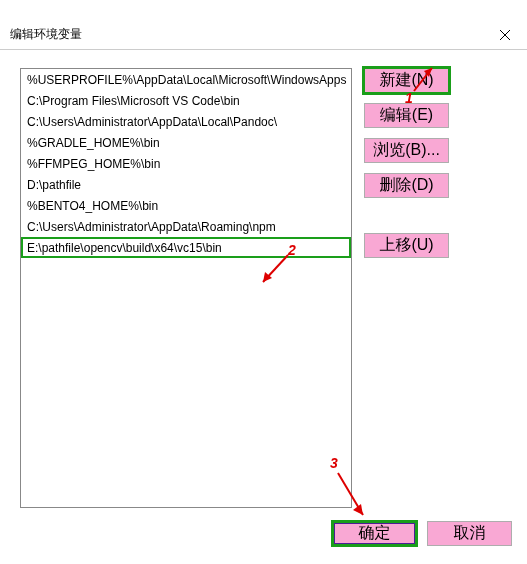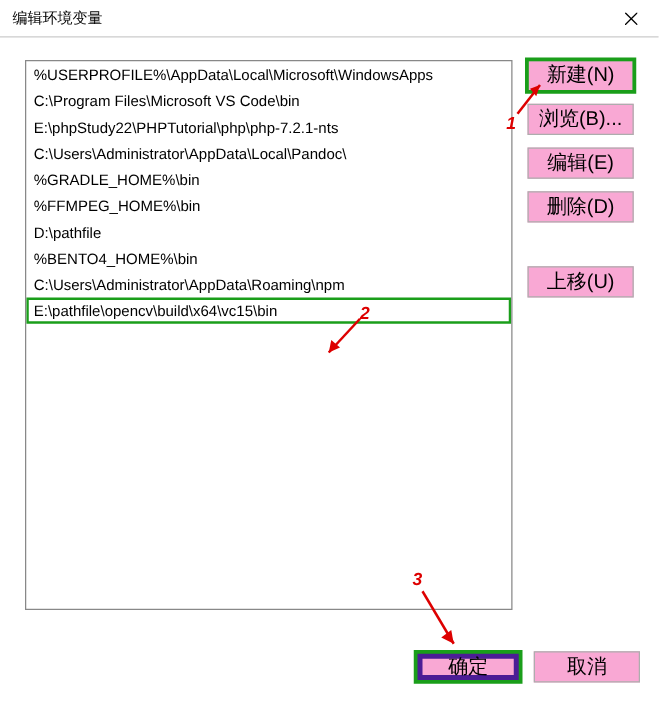--- a/index.html
+++ b/index.html
@@ -1,32 +1,32 @@
 <!DOCTYPE html>
 <html><head>
 <meta charset="utf-8">
 <style>
 * { box-sizing: border-box; margin: 0; padding: 0; }
 body { font-family: "Microsoft YaHei", "SimSun", sans-serif; font-size: 12px; background: #fff; width: 527px; height: 564px; overflow: hidden; position: relative; }
-.titlebar { height: 30px; border-bottom: 1px solid #ccc; display: flex; align-items: center; padding-left: 10px; position: relative; }
+.titlebar { height: 30px; border-bottom: 1px solid #ccc; display: flex; align-items: center; padding-left: 10px; position: relative; margin-top: 20px; }
 .titlebar-text { font-size: 12px; }
 .close-btn { position: absolute; right: 0; top: 0; width: 45px; height: 30px; display: flex; align-items: center; justify-content: center; cursor: pointer; }
 .close-btn svg { width: 10px; height: 10px; }
 .content { padding: 18px 15px 15px 20px; display: flex; gap: 12px; }
-.listbox { width: 390px; height: 440px; border: 1px solid #888; background: #fff; overflow: auto; }
+.listbox { width: 332px; height: 440px; border: 1px solid #888; background: #fff; overflow: auto; }
 .list-item { padding: 3px 6px; height: 21px; display: flex; align-items: center; white-space: nowrap; font-size: 12px; cursor: pointer; }
 .list-item.selected { border: 2px solid #1a9e1a; padding: 1px 4px; }
 .sidebar { display: flex; flex-direction: column; gap: 0; width: 85px; }
 .btn { width: 85px; height: 25px; border: 1px solid #adadad; background: #f9a8d4; font-size: 16px; display: flex; align-items: center; justify-content: center; cursor: pointer; margin-bottom: 10px; font-family: inherit; }
 .btn.highlighted { outline: 3px solid #1a9e1a; outline-offset: -1px; }
 .spacer-sm { height: 25px; }
 .spacer-lg { height: 35px; }
 .footer { position: absolute; bottom: 18px; right: 15px; display: flex; gap: 10px; }
 .footer .btn { width: 85px; margin-bottom: 0; }
-.footer .btn.highlighted { outline: 3px solid #1a9e1a; outline-offset: -2px; border: 6px solid #4c1d95; }
+.footer .btn.highlighted { outline: 3px solid #1a9e1a; outline-offset: -2px; border: 3px solid #4c1d95; }
 .annotation { position: absolute; pointer-events: none; }
 .num-label { font-weight: bold; font-size: 14px; color: #d00; font-style: italic; }
 .arrow { position: absolute; pointer-events: none; }
 </style>
 </head>
 <body>
 
 <div class="titlebar">
   <span class="titlebar-text">编辑环境变量</span>
   <div class="close-btn">
@@ -34,33 +34,32 @@
         <line x1="0" y1="0" x2="10" y2="10" stroke="#000" stroke-width="1"></line>
         <line x1="10" y1="0" x2="0" y2="10" stroke="#000" stroke-width="1"></line>
       </svg>
   </div>
 </div>
 
 <div class="content">
   <div class="listbox" id="listbox">
       <div class="list-item">%USERPROFILE%\AppData\Local\Microsoft\WindowsApps</div>
       <div class="list-item">C:\Program Files\Microsoft VS Code\bin</div>
-      <div class="list-item">E:\phpStudy22\PHPTutorial\php\php-7.2.1-nts</div>
       <div class="list-item">C:\Users\Administrator\AppData\Local\Pandoc\</div>
       <div class="list-item">%GRADLE_HOME%\bin</div>
       <div class="list-item">%FFMPEG_HOME%\bin</div>
       <div class="list-item">D:\pathfile</div>
       <div class="list-item">%BENTO4_HOME%\bin</div>
       <div class="list-item">C:\Users\Administrator\AppData\Roaming\npm</div>
       <div class="list-item selected">E:\pathfile\opencv\build\x64\vc15\bin</div>
     </div>
   <div class="sidebar">
     <button class="btn highlighted">新建(N)</button>
+    <button class="btn">编辑(E)</button>
     <button class="btn">浏览(B)...</button>
-    <button class="btn">编辑(E)</button>
     <button class="btn">删除(D)</button>
     <div class="spacer-sm"></div>
     <button class="btn">上移(U)</button>
     <div class="spacer-lg"></div>
   </div>
 </div>
 
 <div class="footer">
   <button class="btn highlighted">确定</button>
   <button class="btn">取消</button>

